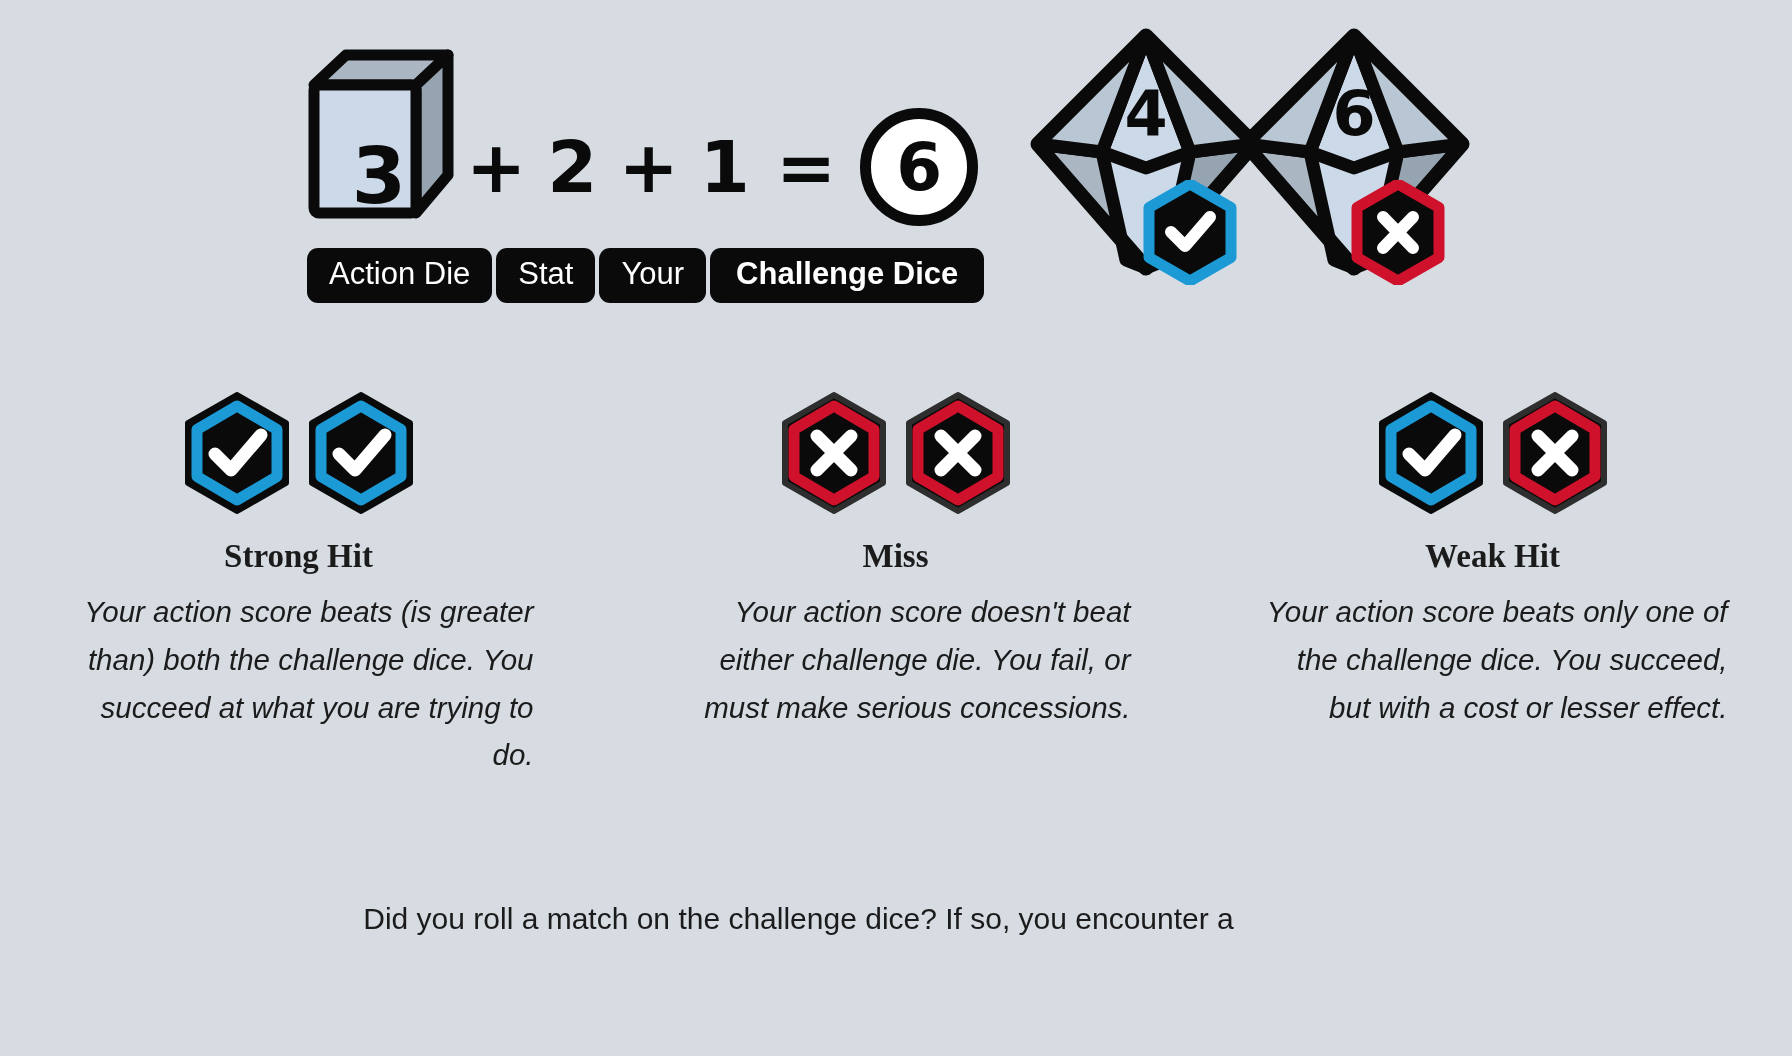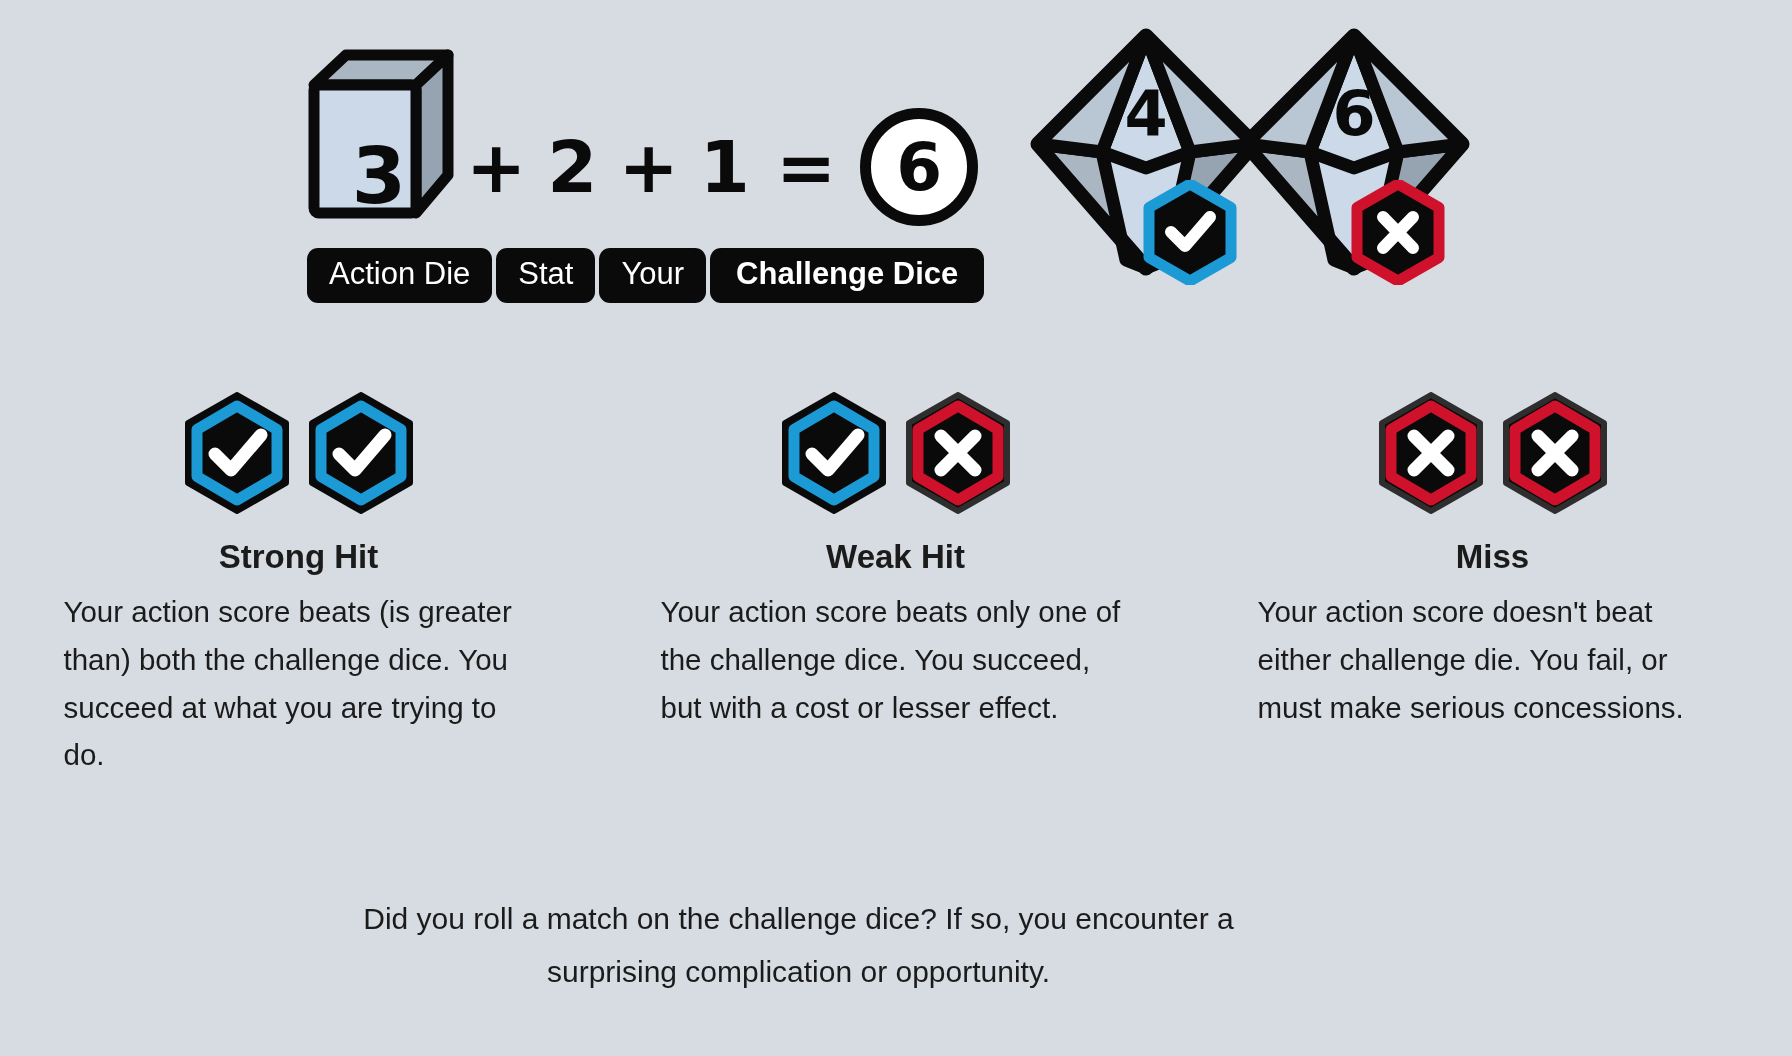--- a/index.html
+++ b/index.html
@@ -169,27 +169,29 @@
     align-items: center;
     height: 122px;
     margin-bottom: 26px;
   }
   .outcome-title {
     font-size: 33px;
     font-weight: bold;
     color: #1b1b1b;
     margin-bottom: 15px;
     line-height: 1;
+    font-family: Liberation Serif, serif;
   }
   .outcome-desc {
     font-size: 29.5px;
     line-height: 1.62;
     color: #1b1b1b;
-    text-align: left;
+    text-align: right;
     max-width: 470px;
+    font-style: italic;
   }
   .outcome-col.weak .outcome-desc { max-width: 470px; }
 
   
   #footer-note {
     position: absolute;
     left: 0;
     top: 892px;
     width: 1597px;
     text-align: center;
@@ -292,51 +294,50 @@
       <svg width="110" height="122" viewBox="0 0 110 122">
         <path d="M55 3 L104 31 L104 91 L55 119 L6 91 L6 31 Z" fill="#0a0a0a" stroke="#0a0a0a" stroke-width="6" stroke-linejoin="round"></path>
         <path d="M55 14 L95 37.5 L95 84.5 L55 108 L15 84.5 L15 37.5 Z" fill="none" stroke="#1b9ad6" stroke-width="11" stroke-linejoin="round"></path>
         <path d="M33 62 L49 78 L79 43" fill="none" stroke="#ffffff" stroke-width="13" stroke-linecap="round" stroke-linejoin="round"></path>
       </svg>
     </div>
     <div class="outcome-title">Strong Hit</div>
     <div class="outcome-desc">Your action score beats (is greater than) both the challenge dice. You succeed at what you are trying to do.</div>
   </div>
 
+  <div class="outcome-col miss">
+    <div class="hex-pair">
+      <svg width="110" height="122" viewBox="0 0 110 122">
+        <path d="M55 3 L104 31 L104 91 L55 119 L6 91 L6 31 Z" fill="#0a0a0a" stroke="#2e2e2e" stroke-width="6" stroke-linejoin="round"></path>
+        <path d="M55 14 L95 37.5 L95 84.5 L55 108 L15 84.5 L15 37.5 Z" fill="none" stroke="#d0112b" stroke-width="11" stroke-linejoin="round"></path>
+        <path d="M38 44 L72 78 M72 44 L38 78" fill="none" stroke="#ffffff" stroke-width="13" stroke-linecap="round"></path>
+      </svg>
+      <svg width="110" height="122" viewBox="0 0 110 122">
+        <path d="M55 3 L104 31 L104 91 L55 119 L6 91 L6 31 Z" fill="#0a0a0a" stroke="#2e2e2e" stroke-width="6" stroke-linejoin="round"></path>
+        <path d="M55 14 L95 37.5 L95 84.5 L55 108 L15 84.5 L15 37.5 Z" fill="none" stroke="#d0112b" stroke-width="11" stroke-linejoin="round"></path>
+        <path d="M38 44 L72 78 M72 44 L38 78" fill="none" stroke="#ffffff" stroke-width="13" stroke-linecap="round"></path>
+      </svg>
+    </div>
+    <div class="outcome-title">Miss</div>
+    <div class="outcome-desc">Your action score doesn't beat either challenge die. You fail, or must make serious concessions.</div>
+  </div>
+
   <div class="outcome-col weak">
     <div class="hex-pair">
       <svg width="110" height="122" viewBox="0 0 110 122">
         <path d="M55 3 L104 31 L104 91 L55 119 L6 91 L6 31 Z" fill="#0a0a0a" stroke="#0a0a0a" stroke-width="6" stroke-linejoin="round"></path>
         <path d="M55 14 L95 37.5 L95 84.5 L55 108 L15 84.5 L15 37.5 Z" fill="none" stroke="#1b9ad6" stroke-width="11" stroke-linejoin="round"></path>
         <path d="M33 62 L49 78 L79 43" fill="none" stroke="#ffffff" stroke-width="13" stroke-linecap="round" stroke-linejoin="round"></path>
       </svg>
       <svg width="110" height="122" viewBox="0 0 110 122">
         <path d="M55 3 L104 31 L104 91 L55 119 L6 91 L6 31 Z" fill="#0a0a0a" stroke="#2e2e2e" stroke-width="6" stroke-linejoin="round"></path>
         <path d="M55 14 L95 37.5 L95 84.5 L55 108 L15 84.5 L15 37.5 Z" fill="none" stroke="#d0112b" stroke-width="11" stroke-linejoin="round"></path>
         <path d="M38 44 L72 78 M72 44 L38 78" fill="none" stroke="#ffffff" stroke-width="13" stroke-linecap="round"></path>
       </svg>
     </div>
     <div class="outcome-title">Weak Hit</div>
     <div class="outcome-desc">Your action score beats only one of the challenge dice. You succeed, but with a cost or lesser effect.</div>
   </div>
-
-  <div class="outcome-col miss">
-    <div class="hex-pair">
-      <svg width="110" height="122" viewBox="0 0 110 122">
-        <path d="M55 3 L104 31 L104 91 L55 119 L6 91 L6 31 Z" fill="#0a0a0a" stroke="#2e2e2e" stroke-width="6" stroke-linejoin="round"></path>
-        <path d="M55 14 L95 37.5 L95 84.5 L55 108 L15 84.5 L15 37.5 Z" fill="none" stroke="#d0112b" stroke-width="11" stroke-linejoin="round"></path>
-        <path d="M38 44 L72 78 M72 44 L38 78" fill="none" stroke="#ffffff" stroke-width="13" stroke-linecap="round"></path>
-      </svg>
-      <svg width="110" height="122" viewBox="0 0 110 122">
-        <path d="M55 3 L104 31 L104 91 L55 119 L6 91 L6 31 Z" fill="#0a0a0a" stroke="#2e2e2e" stroke-width="6" stroke-linejoin="round"></path>
-        <path d="M55 14 L95 37.5 L95 84.5 L55 108 L15 84.5 L15 37.5 Z" fill="none" stroke="#d0112b" stroke-width="11" stroke-linejoin="round"></path>
-        <path d="M38 44 L72 78 M72 44 L38 78" fill="none" stroke="#ffffff" stroke-width="13" stroke-linecap="round"></path>
-      </svg>
-    </div>
-    <div class="outcome-title">Miss</div>
-    <div class="outcome-desc">Your action score doesn't beat either challenge die. You fail, or must make serious concessions.</div>
-  </div>
 </div>
 
 <div id="footer-note">
   <span class="line">Did you roll a match on the challenge dice? If so, you encounter a</span>
-  <span class="line">surprising complication or opportunity.</span>
 </div>
 
 </body></html>

